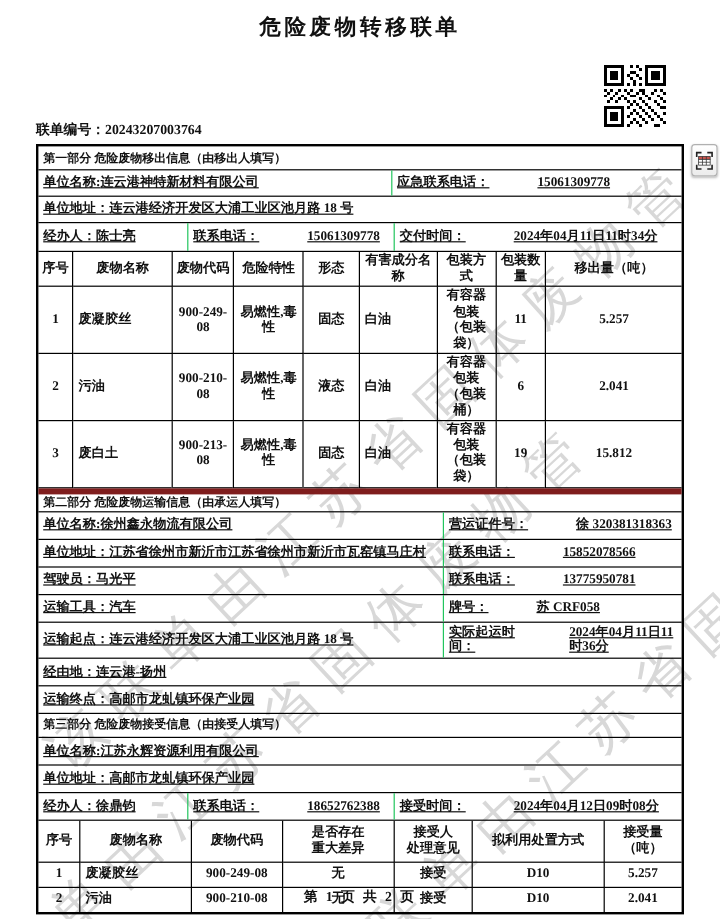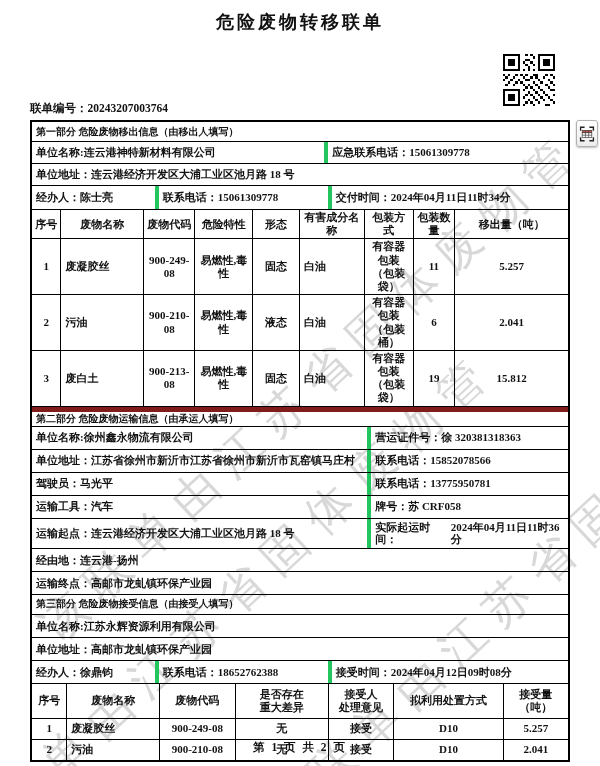--- a/index.html
+++ b/index.html
@@ -22,22 +22,22 @@
   .formno{position:absolute;top:101px;left:30px;font-size:11.5px;font-weight:bold;}
   .mbox{
     position:absolute;top:120px;left:30px;width:540px;
     border:2px solid #000;box-sizing:border-box;background:transparent;
     font-size:11px;font-weight:bold;
   }
   .mbox > *{box-sizing:border-box;}
   .mbox > *:not(:last-child){border-bottom:1px solid #000;}
   .sechead{height:20px;display:flex;align-items:center;padding-left:4px;font-size:10px;}
   .irow{display:flex;align-items:stretch;}
-  .irow .cell{display:flex;align-items:center;padding:2px 0 2px 4px;line-height:1.15;}
-  .irow .cell + .cell{border-left:4px solid #22c55e;}
+  .irow .cell{display:flex;align-items:center;padding:2px 0 2px 4px;line-height:1.15;text-decoration:underline;}
+  .irow .cell + .cell{border-left:1px solid #22c55e;gap:40px;}
   .h22{min-height:22px;}
   .h23{min-height:23px;}
   .h24{min-height:24px;}
   .w55{width:55%;}.w45{width:45%;}
   .w63{width:63.2%;}.w37{width:36.8%;}
   .w23{width:23%;}.w32{width:32%;}.wrest{width:45%;}
   table.grid{border-collapse:collapse;width:100%;table-layout:fixed;}
   table.grid td,table.grid th{
     border:1px solid #000;font-size:11px;font-weight:bold;text-align:center;
     padding:1px 2px;line-height:1.2;overflow:hidden;

